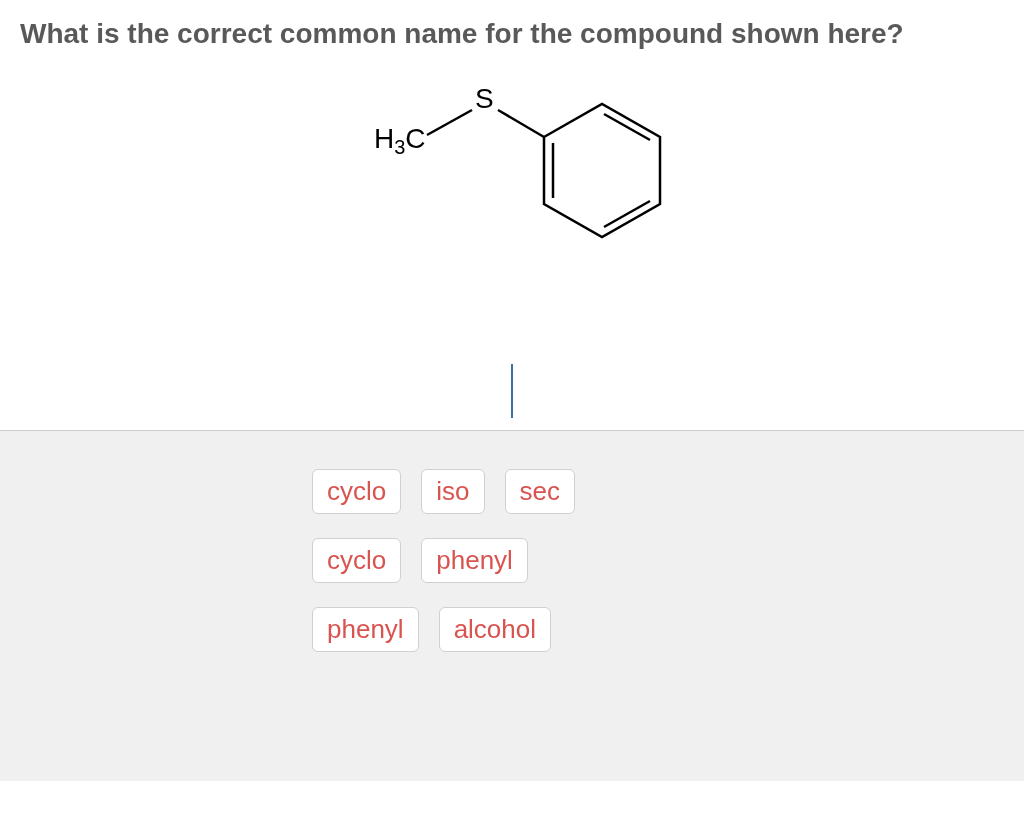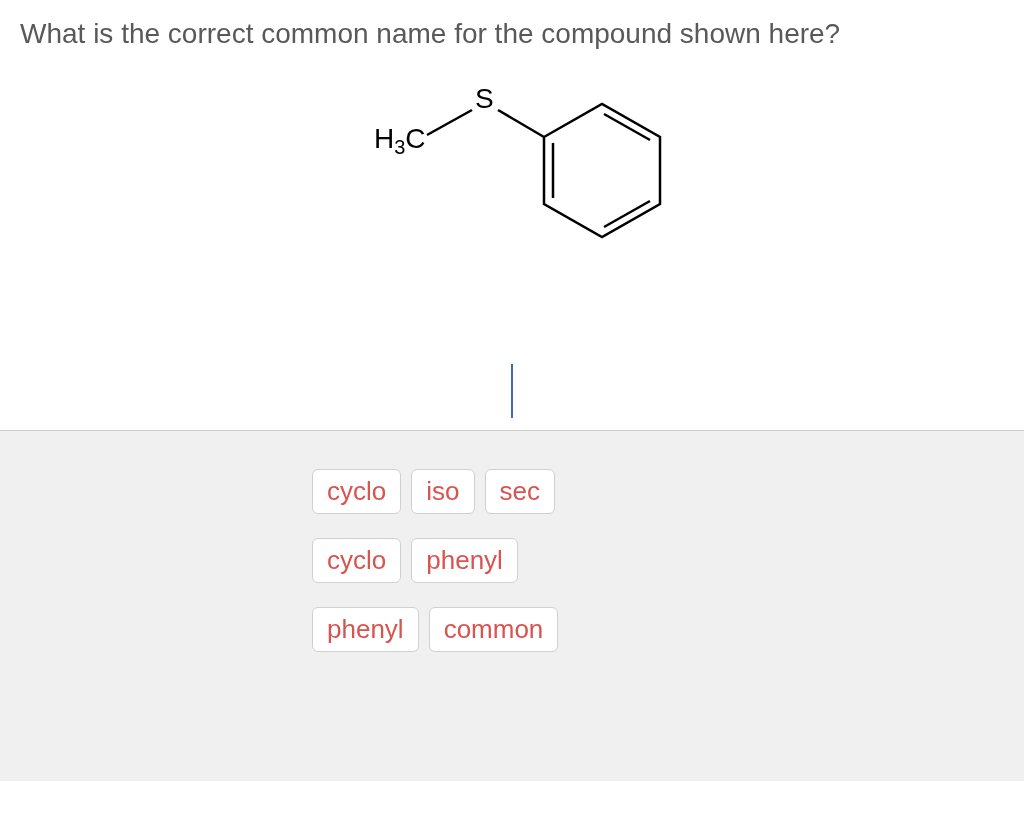--- a/index.html
+++ b/index.html
@@ -13,21 +13,21 @@
       height: 816px;
       background: #fff;
       overflow: hidden;
     }
     .question-area {
       padding: 18px 20px 0 20px;
     }
     .question-text {
       font-size: 28px;
       color: #595959;
-      font-weight: 400;
+      font-weight: 700;
     }
     .structure-container {
       text-align: center;
       margin-top: 30px;
     }
     .structure-svg {
       display: inline-block;
     }
     .answer-box {
       width: 100%;
@@ -47,21 +47,21 @@
       width: 100%;
     }
     .options-area {
       background: #f0f0f0;
       width: 100%;
       padding: 38px 0 20px 0;
       height: 350px;
     }
     .options-group {
       display: flex;
-      gap: 10px;
+      gap: 20px;
       justify-content: flex-start;
       margin-bottom: 14px;
       margin-left: 312px;
     }
     .option-chip {
       background: #fff;
       border: 1px solid #d0d0d0;
       border-radius: 6px;
       padding: 6px 14px;
       font-size: 26px;
@@ -117,15 +117,15 @@
     <div class="option-chip">sec</div>
   </div>
   <div class="group-spacer"></div>
   <div class="options-group">
     <div class="option-chip">cyclo</div>
     <div class="option-chip">phenyl</div>
   </div>
   <div class="group-spacer"></div>
   <div class="options-group">
     <div class="option-chip">phenyl</div>
-    <div class="option-chip">common</div>
+    <div class="option-chip">alcohol</div>
   </div>
 </div>
 
 </body></html>

